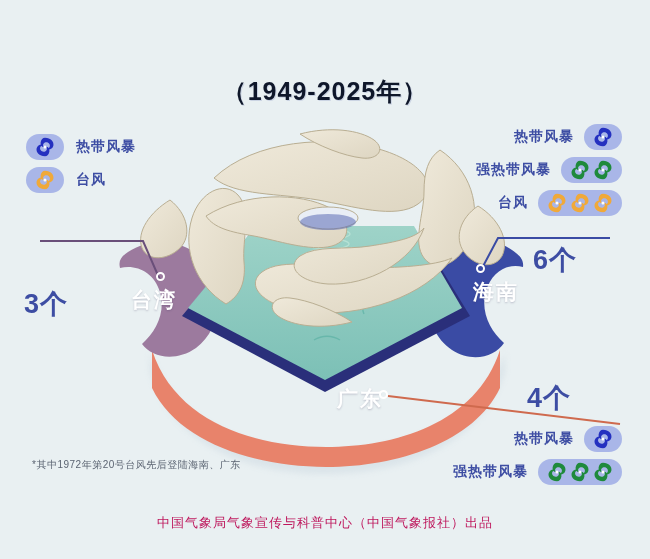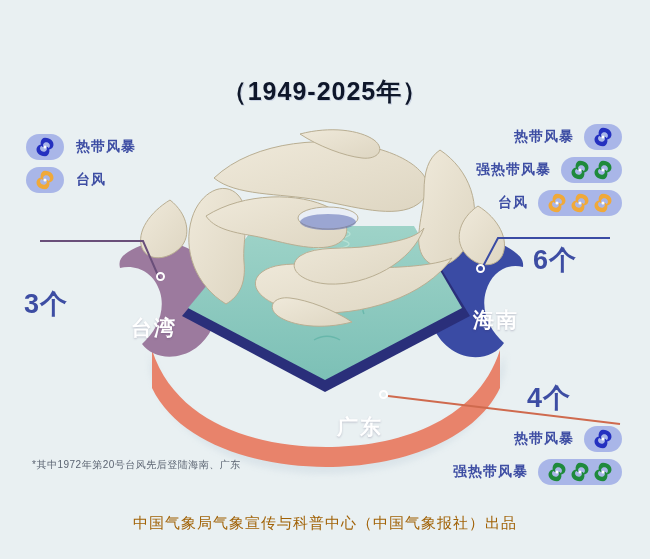--- a/index.html
+++ b/index.html
@@ -24,21 +24,20 @@
   }
 
   
   .arcs{position:absolute;left:0;top:0;width:650px;height:559px;}
 
   
   .prov-label{
     position:absolute;color:#ffffff;font-weight:bold;font-size:21px;
     letter-spacing:2px;white-space:nowrap;
     text-shadow:0 1px 2px rgba(60,50,90,.25);
-    margin-top:28px;
   }
   .prov-dot{
     position:absolute;width:9px;height:9px;border-radius:50%;
     border:2px solid #ffffff;background:transparent;box-sizing:border-box;
   }
 
   
   .count{
     position:absolute;font-size:27px;font-weight:bold;color:#3d4da3;
     letter-spacing:1px;white-space:nowrap;
@@ -62,21 +61,21 @@
 
   .cyc{display:block;}
 
   
   .footnote{
     position:absolute;left:32px;top:458px;font-size:10px;color:#5b6472;
     letter-spacing:.5px;white-space:nowrap;
   }
   .credit{
     position:absolute;left:0;right:0;top:514px;text-align:center;
-    font-size:15px;color:#a16207;letter-spacing:1px;
+    font-size:13px;color:#be185d;letter-spacing:1px;
   }
 </style>
 </head>
 <body>
 
 <div class="stage">
 
   <div class="subtitle">（1949-2025年）</div>
 
   <svg class="arcs" viewBox="0 0 650 559">

